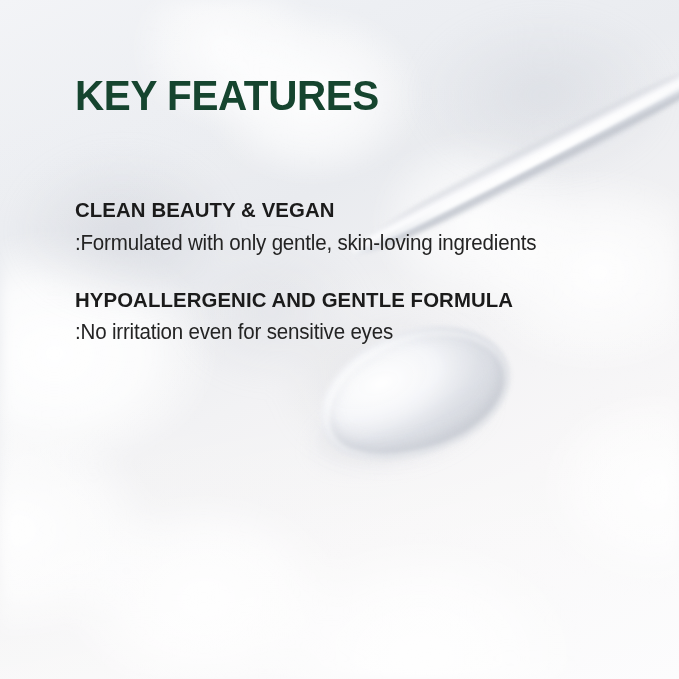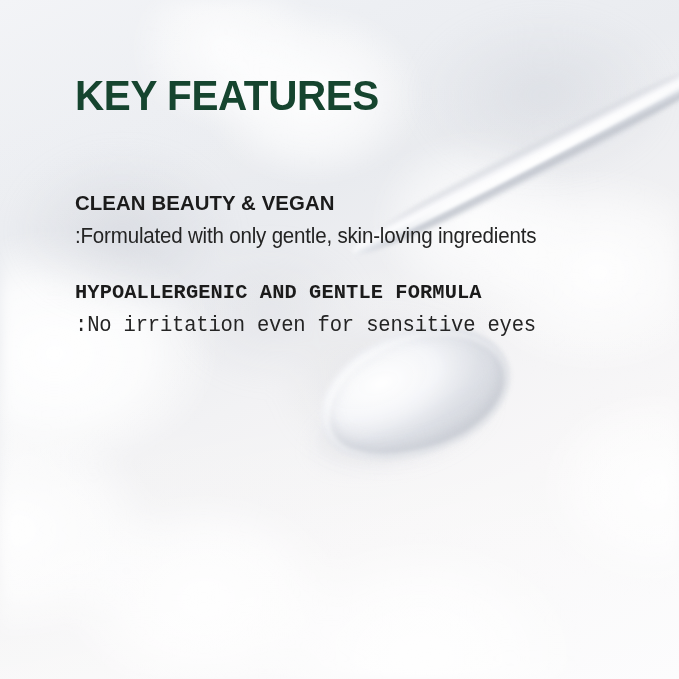--- a/index.html
+++ b/index.html
@@ -173,28 +173,28 @@
     line-height: 1;
     color: #16452f;
     white-space: nowrap;
     transform: scaleX(0.94);
     transform-origin: left center;
   }
 
   .features {
     position: absolute;
     left: 75px;
-    top: 190px;
+    top: 197px;
     width: 560px;
   }
 
   .feature-block {
     margin-bottom: 31px;
   }
-  .feature-block:last-child { margin-bottom: 16px; font-family: Liberation Mono, monospace; }
+  .feature-block:last-child { margin-bottom: 16px; }
 
   .feature-heading {
     font-size: 21px;
     font-weight: 700;
     letter-spacing: 0.1px;
     color: #1b1b1b;
     line-height: 1.22;
     white-space: nowrap;
     transform: scaleX(0.97);
     transform-origin: left center;

